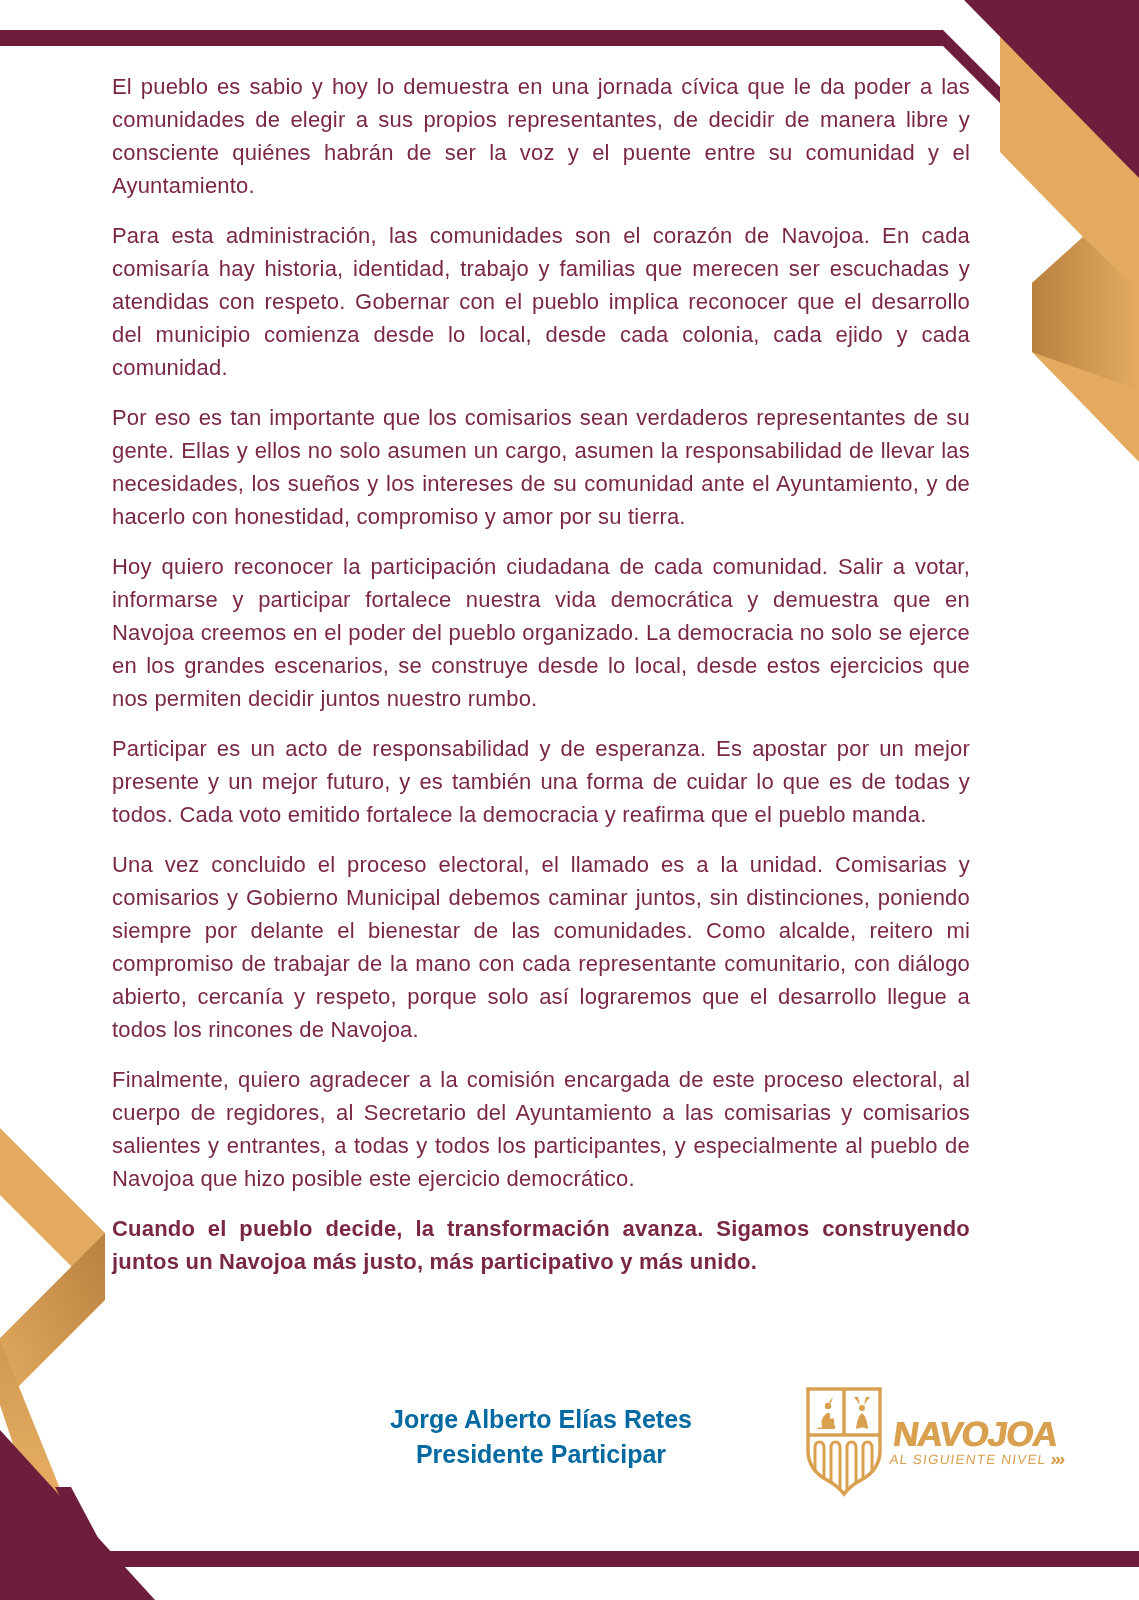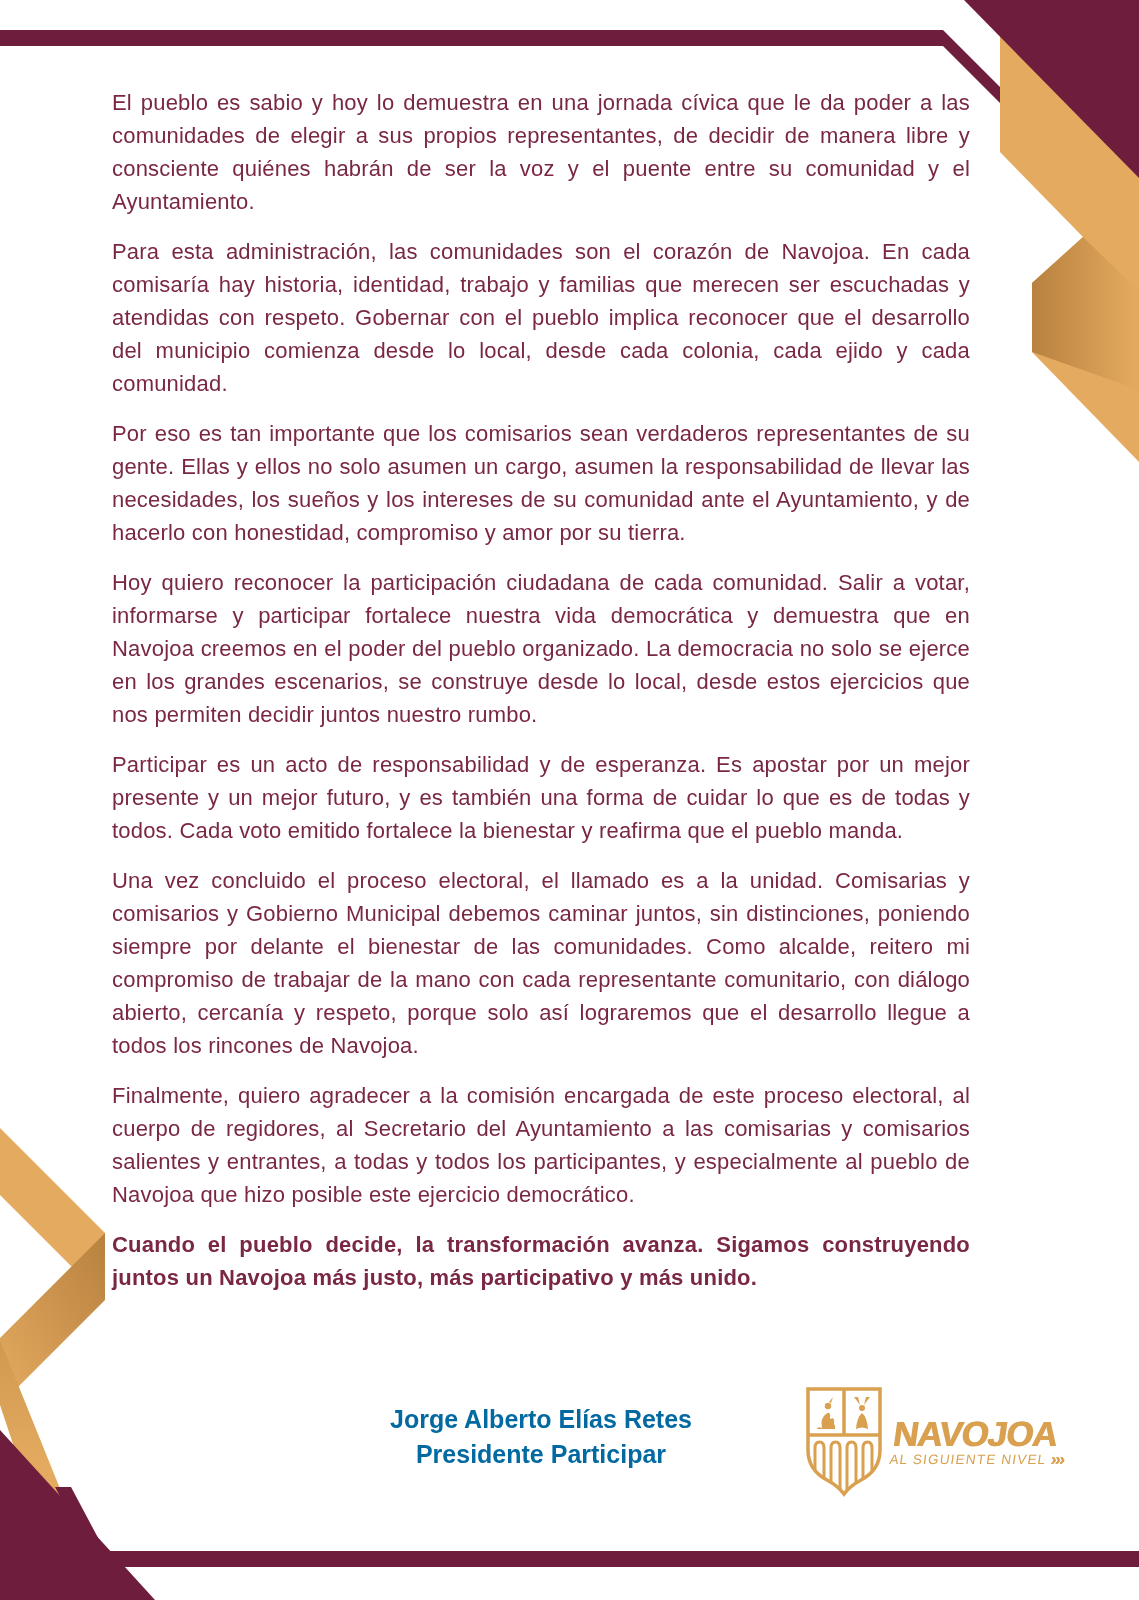--- a/index.html
+++ b/index.html
@@ -17,21 +17,21 @@
   }
   .bottom-bar{
     position:absolute;left:89px;top:1551px;width:1050px;height:16px;
     background:#6e1e3c;
   }
   .deco{position:absolute;display:block;}
   .deco.tr{top:0;right:0;}
   .deco.bl{left:0;top:1040px;}
   
   .letter{
-    position:absolute;left:112px;top:86px;width:858px;
+    position:absolute;left:112px;top:70px;width:858px;
     color:#7a2746;
     font-size:22px;line-height:33px;letter-spacing:.2px;
   }
   .letter p{margin:0 0 17px 0;text-align:justify;}
   .letter p:last-child{margin-bottom:0;font-weight:bold;}
   
   .signature{
     position:absolute;left:112px;top:1402px;width:858px;
     text-align:center;color:#0369a1;
     font-weight:bold;font-size:25px;line-height:35px;
@@ -100,21 +100,21 @@
     <polygon points="55,447 71,447 105,511 89,511" fill="#6e1e3c"></polygon>
   </svg>
 
   <div class="bottom-bar"></div>
 
   <div class="letter">
     <p>El pueblo es sabio y hoy lo demuestra en una jornada cívica que le da poder a las comunidades de elegir a sus propios representantes, de decidir de manera libre y consciente quiénes habrán de ser la voz y el puente entre su comunidad y el Ayuntamiento.</p>
     <p>Para esta administración, las comunidades son el corazón de Navojoa. En cada comisaría hay historia, identidad, trabajo y familias que merecen ser escuchadas y atendidas con respeto. Gobernar con el pueblo implica reconocer que el desarrollo del municipio comienza desde lo local, desde cada colonia, cada ejido y cada comunidad.</p>
     <p>Por eso es tan importante que los comisarios sean verdaderos representantes de su gente. Ellas y ellos no solo asumen un cargo, asumen la responsabilidad de llevar las necesidades, los sueños y los intereses de su comunidad ante el Ayuntamiento, y de hacerlo con honestidad, compromiso y amor por su tierra.</p>
     <p>Hoy quiero reconocer la participación ciudadana de cada comunidad. Salir a votar, informarse y participar fortalece nuestra vida democrática y demuestra que en Navojoa creemos en el poder del pueblo organizado. La democracia no solo se ejerce en los grandes escenarios, se construye desde lo local, desde estos ejercicios que nos permiten decidir juntos nuestro rumbo.</p>
-    <p>Participar es un acto de responsabilidad y de esperanza. Es apostar por un mejor presente y un mejor futuro, y es también una forma de cuidar lo que es de todas y todos. Cada voto emitido fortalece la bienestar y reafirma que el pueblo manda.</p>
+    <p>Participar es un acto de responsabilidad y de esperanza. Es apostar por un mejor presente y un mejor futuro, y es también una forma de cuidar lo que es de todas y todos. Cada voto emitido fortalece la democracia y reafirma que el pueblo manda.</p>
     <p>Una vez concluido el proceso electoral, el llamado es a la unidad. Comisarias y comisarios y Gobierno Municipal debemos caminar juntos, sin distinciones, poniendo siempre por delante el bienestar de las comunidades. Como alcalde, reitero mi compromiso de trabajar de la mano con cada representante comunitario, con diálogo abierto, cercanía y respeto, porque solo así lograremos que el desarrollo llegue a todos los rincones de Navojoa.</p>
     <p>Finalmente, quiero agradecer a la comisión encargada de este proceso electoral, al cuerpo de regidores, al Secretario del Ayuntamiento a las comisarias y comisarios salientes y entrantes, a todas y todos los participantes, y especialmente al pueblo de Navojoa que hizo posible este ejercicio democrático.</p>
     <p>Cuando el pueblo decide, la transformación avanza. Sigamos construyendo juntos un Navojoa más justo, más participativo y más unido.</p>
   </div>
 
   <div class="signature">
     <div>Jorge Alberto Elías Retes</div>
     <div>Presidente Participar</div>
   </div>
 

